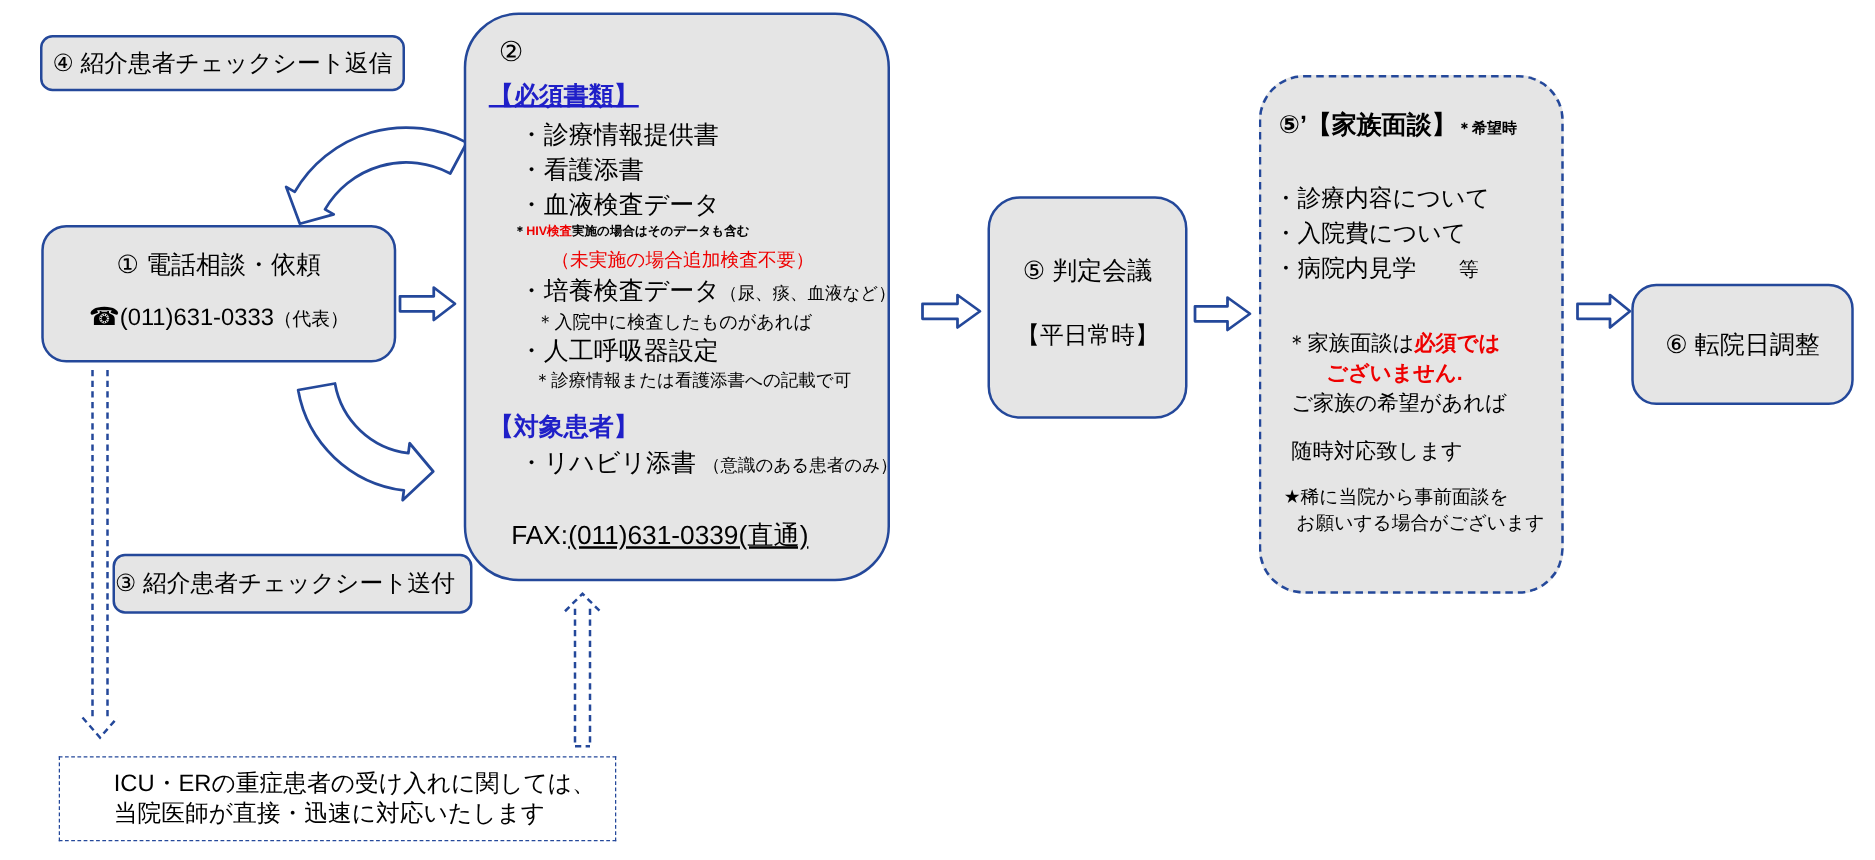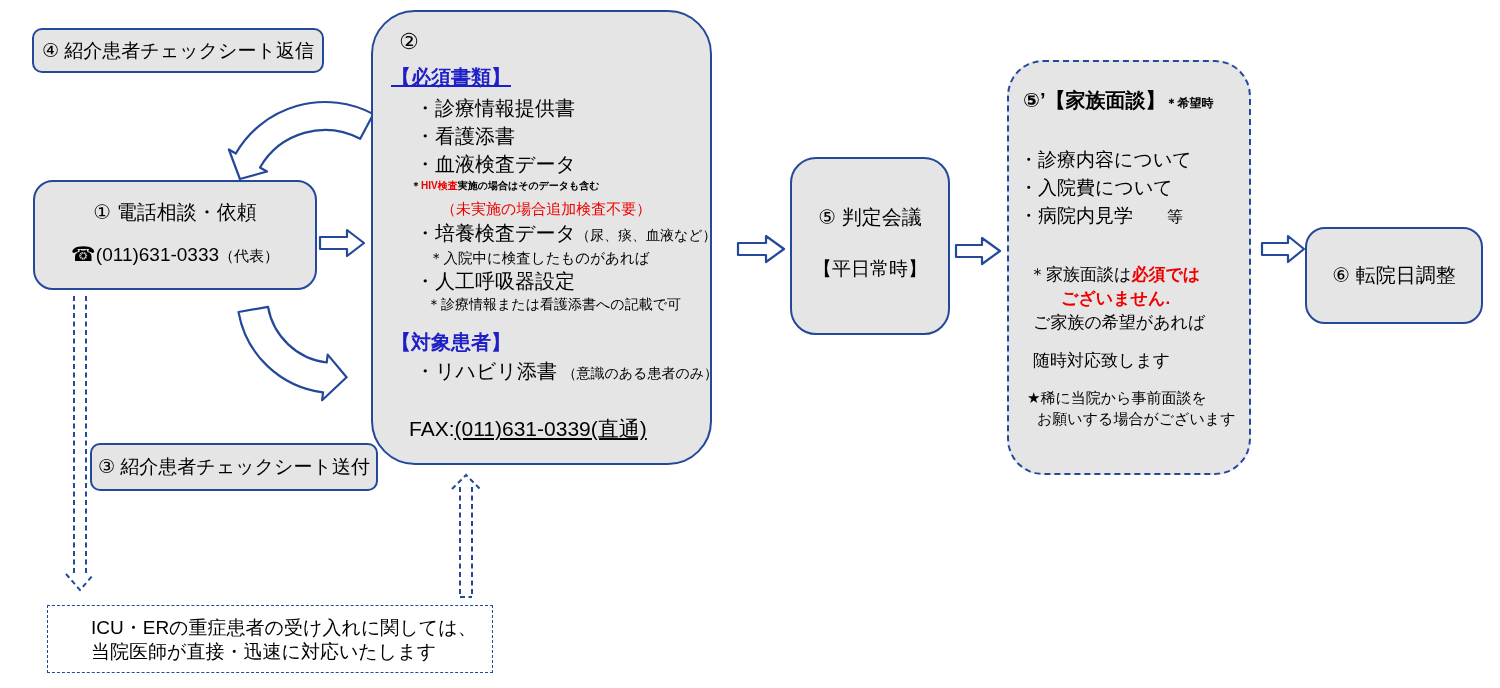--- a/index.html
+++ b/index.html
@@ -17,21 +17,21 @@
   .red{color:#EE0000;}
   .redbold{color:#EE0000;font-weight:700;}
   .small-paren{font-size:14px;}
   svg.arrows{position:absolute;left:0;top:0;z-index:0;}
   .box{z-index:2;}
 
   
   #box4{left:32px;top:28px;width:292px;height:45px;border-radius:10px;display:flex;align-items:center;justify-content:center;font-size:19px;}
   #box1{left:33px;top:180px;width:284px;height:110px;border-radius:20px;}
   #box2{left:371px;top:10px;width:341px;height:455px;border-radius:44px;}
-  #box3{left:90px;top:443px;width:288px;height:48px;border-radius:10px;display:flex;align-items:center;justify-content:center;font-size:19px;}
+  #box3{left:90px;top:443px;width:288px;height:48px;border-radius:10px;display:flex;align-items:center;justify-content:flex-start;font-size:19px;}
   #box5{left:790px;top:157px;width:160px;height:178px;border-radius:26px;padding-left:27px;}
   #box5b{left:1007px;top:60px;width:244px;height:415px;border-radius:36px;border-width:2.5px;}
   #box6{left:1305px;top:193px;width:178px;height:97px;border-radius:20px;display:flex;align-items:center;justify-content:center;font-size:20px;margin-top:34px;}
   #icu{left:47px;top:605px;width:446px;height:68px;background:#fff;border:1.8px dashed #24489A;border-radius:0;font-size:19px;}
 </style>
 </head>
 <body>
 
 <svg class="arrows" width="1500" height="688" viewBox="0 0 1500 688">
 

